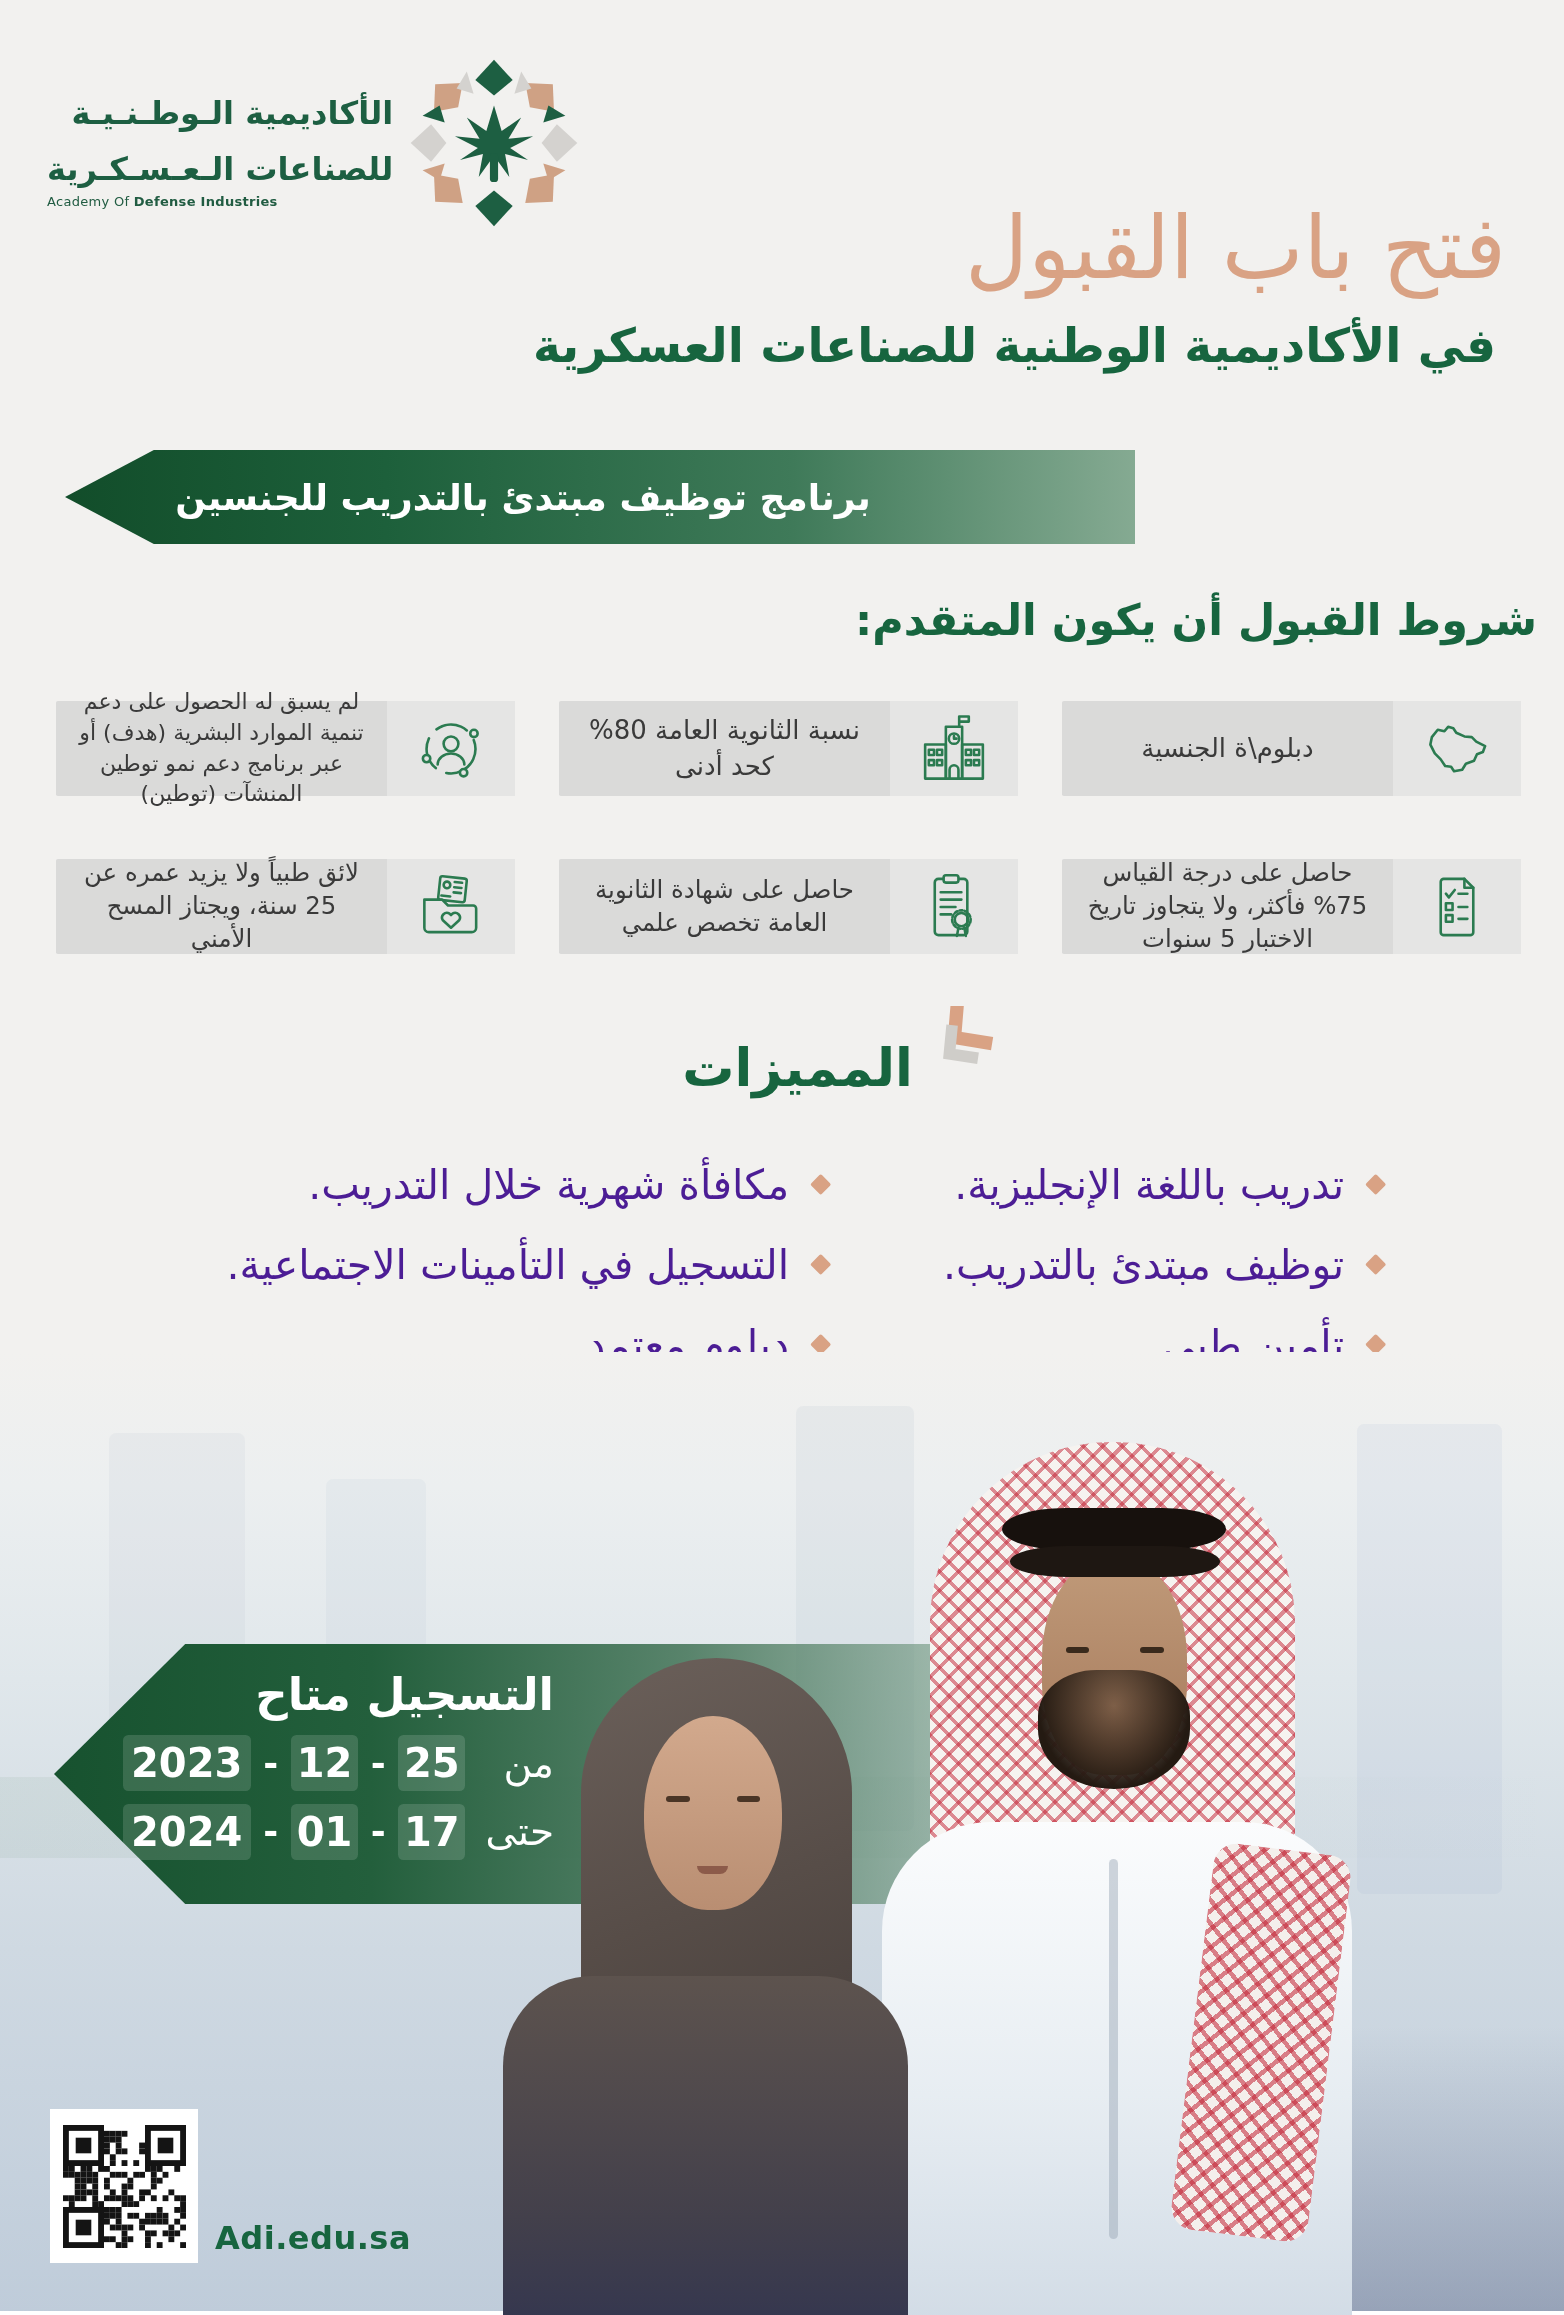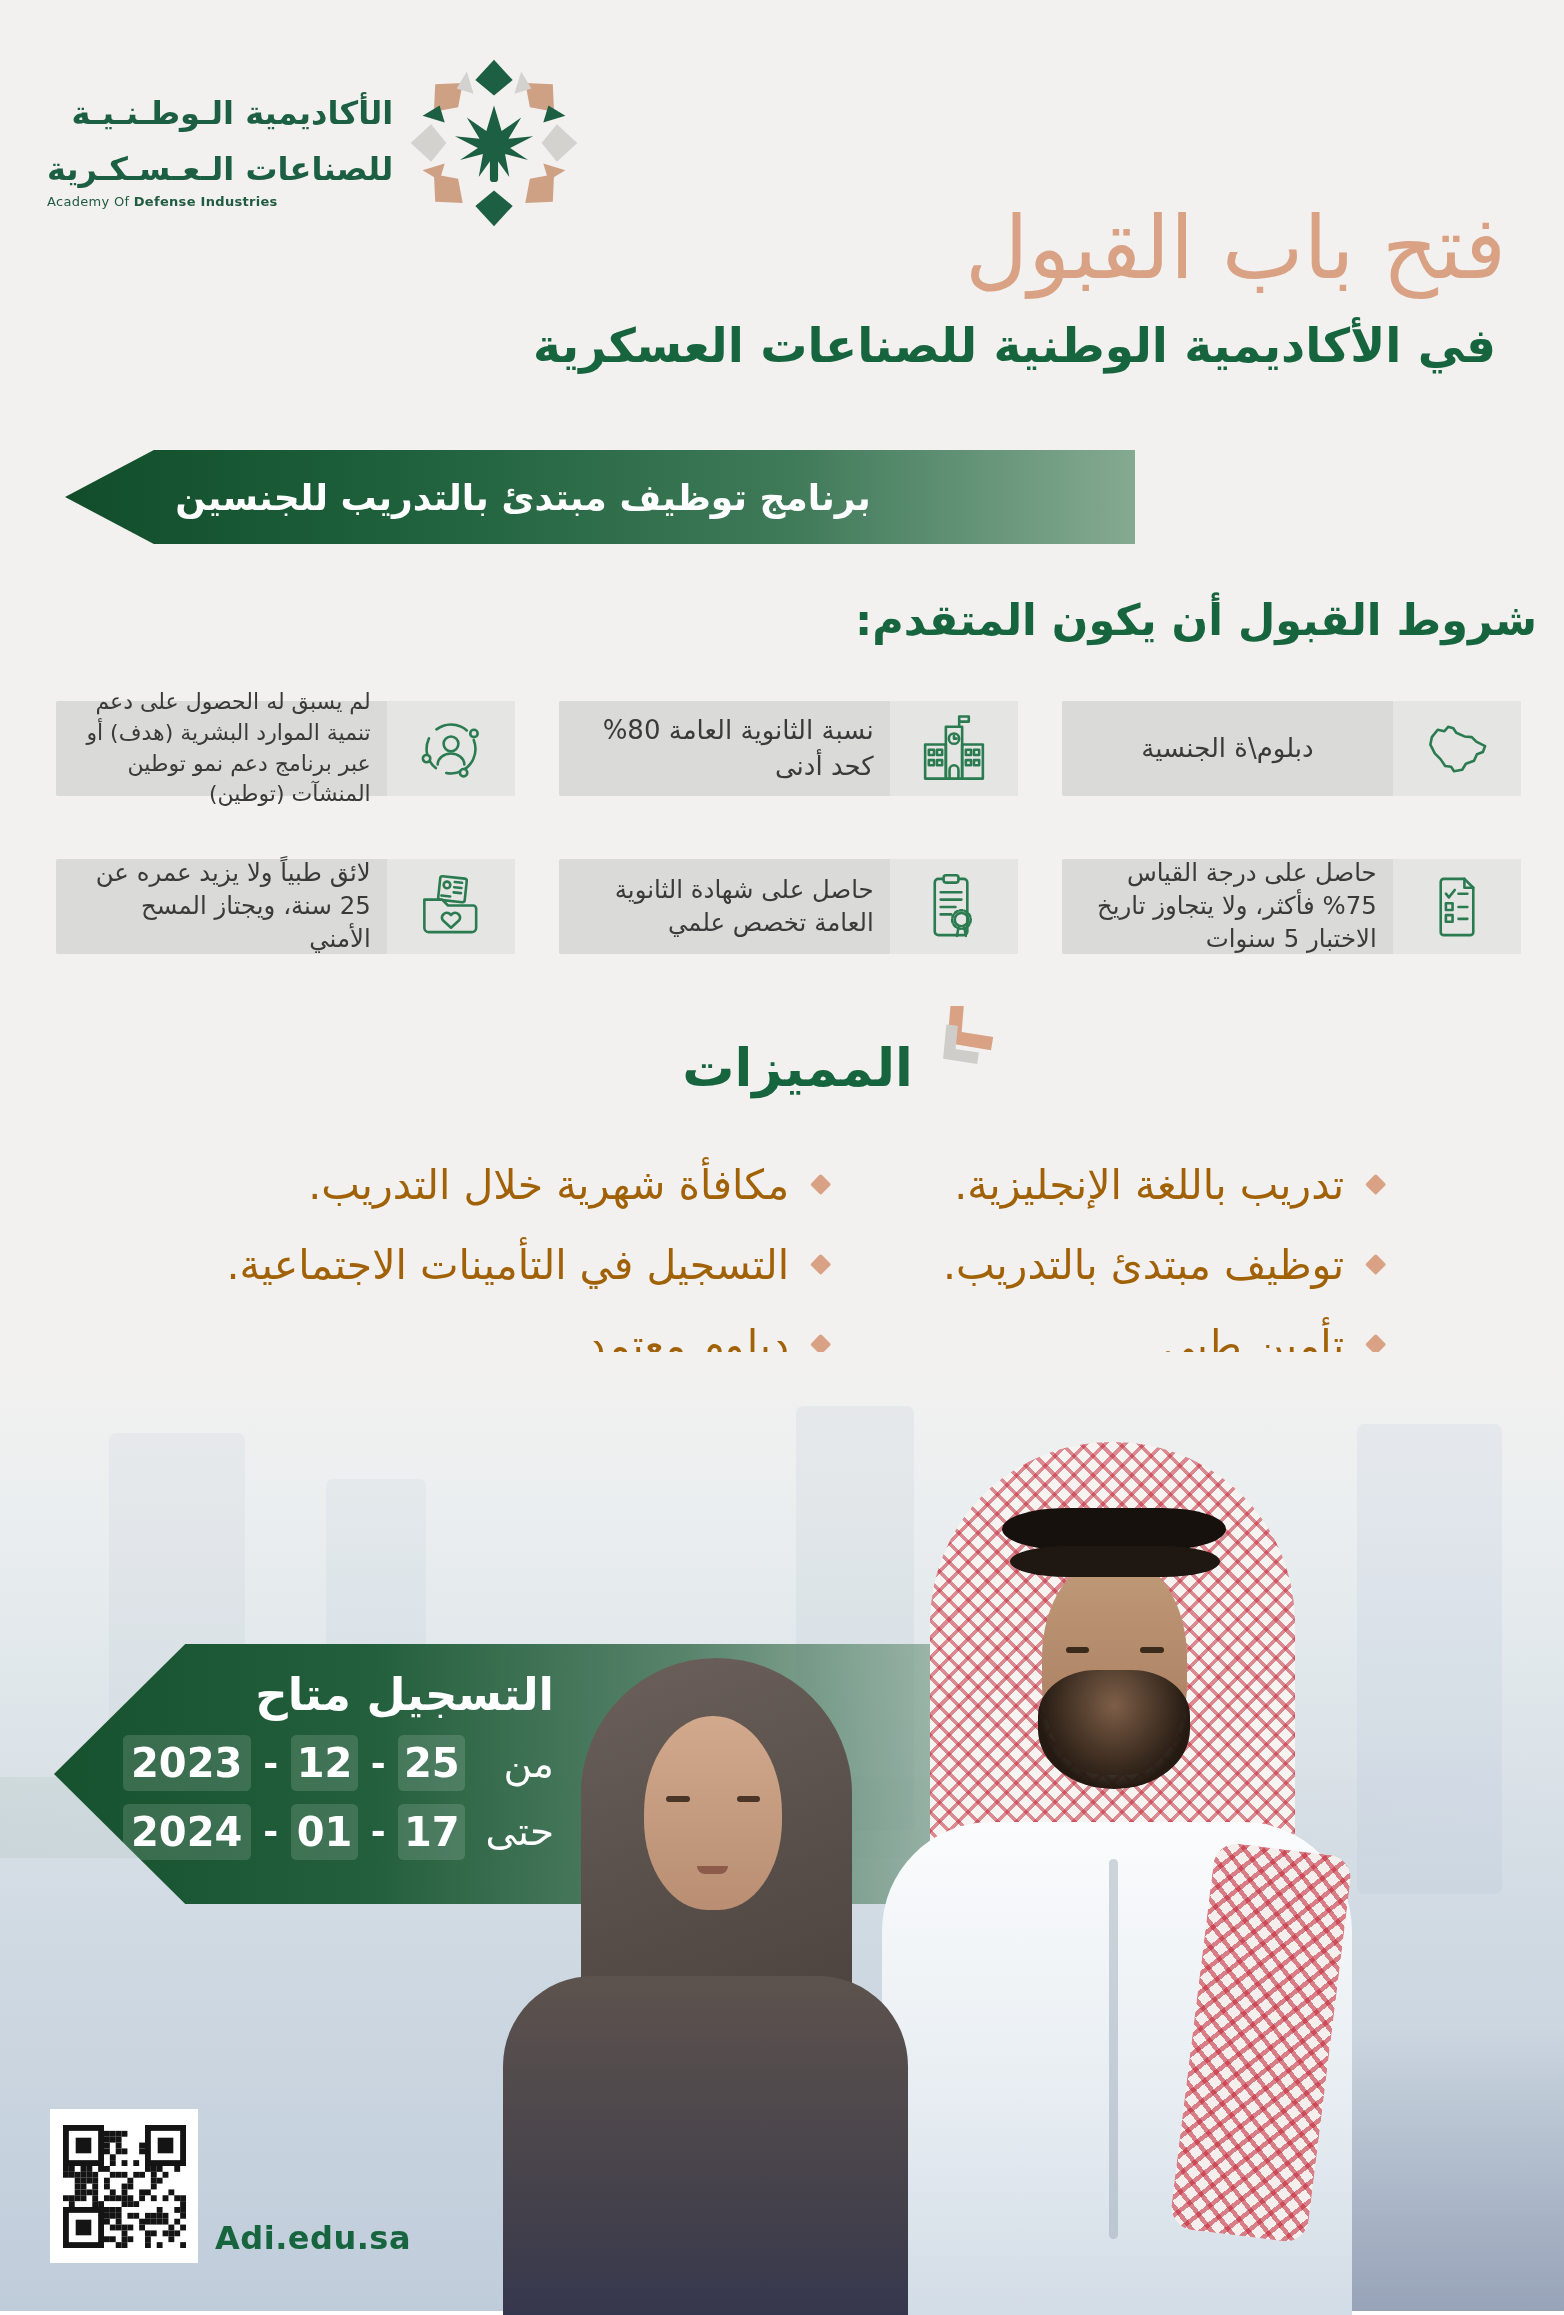--- a/index.html
+++ b/index.html
@@ -25,35 +25,35 @@
     clip-path:polygon(8.3% 0,100% 0,100% 100%,8.3% 100%,0 50%);
     display:flex; align-items:center; justify-content:center;
   }
   .program-banner span { color:#fff; font-size:36px; font-weight:600; transform:translateX(-77px); }
   
   .cond-heading { position:absolute; top:595px; right:27px; color:#17653F; font-size:43px; font-weight:700; }
   .cond-grid { position:absolute; top:701px; right:43px; width:1479px; }
   .cond-row { display:flex; direction:rtl; gap:44px; margin-bottom:63px; }
   .cond-card { width:459px; height:95px; background:#DADAD9; display:flex; direction:rtl; border-radius:1.8px; }
   .cond-icon-box { width:128px; height:95px; background:#E5E5E4; display:flex; align-items:center; justify-content:center; flex:none; }
-  .cond-text { flex:1; display:flex; align-items:center; justify-content:center; 
+  .cond-text { flex:1; display:flex; align-items:center; justify-content:center; text-align:center;
                color:#3A3A3A; font-size:26px; font-weight:500; padding:0 16.3px; line-height:1.35; }
   .cond-text.med   { font-size:24.4px; }
   .cond-text.small { font-size:22px; line-height:1.4; }
   .cond-card svg { stroke:#2B7B50; fill:none; stroke-width:3.5; stroke-linecap:round; stroke-linejoin:round; }
   
   .benefits-marker { position:absolute; top:1006px; left:921px; }
   .benefits-heading { position:absolute; top:1038px; left:671px; width:253px; text-align:center;
                       color:#17653F; font-size:52px; font-weight:700; }
   .benefit-col { position:absolute; top:1161px; list-style:none; }
   .benefit-col.right { right:181px; }
   .benefit-col.left  { right:736px; }
   .benefit-col li { display:flex; direction:rtl; align-items:center; gap:23.5px; margin-bottom:33px; height:47px; }
   .diamond { width:15.4px; height:15.4px; background:#D9A284; transform:rotate(45deg); border-radius:1.8px; flex:none; }
-  .benefit-text { color:#a16207; font-size:41px; font-weight:500; white-space:nowrap; }
+  .benefit-text { color:#4c1d95; font-size:41px; font-weight:500; white-space:nowrap; }
   
   .photo { position:absolute; top:1352px; left:0; width:1564px; height:963px; overflow:hidden;
     background:linear-gradient(180deg,#F2F1EF 0%,#ECEff0 14%,#DFE6EA 34%,#CStops 0) ;padding-left:7px; }
   .photo { background:linear-gradient(180deg,#F2F1EF 0%,#ECEFF0 14%,#E0E7EB 34%,#CFD9E2 62%,#BFCCDA 100%); }
   .city-bar { position:absolute; opacity:0.5; }
   .photo-shade { position:absolute; left:914px; right:0; bottom:0; height:289px;
     background:linear-gradient(to top, rgba(56,66,104,0.30), rgba(56,66,104,0)); }
   .bottom-strip { position:absolute; left:0; bottom:0; width:100%; height:4.5px; background:#FFFFFF; }
   
   .reg-banner { position:absolute; top:292px; left:54px; width:905px; height:260px;

